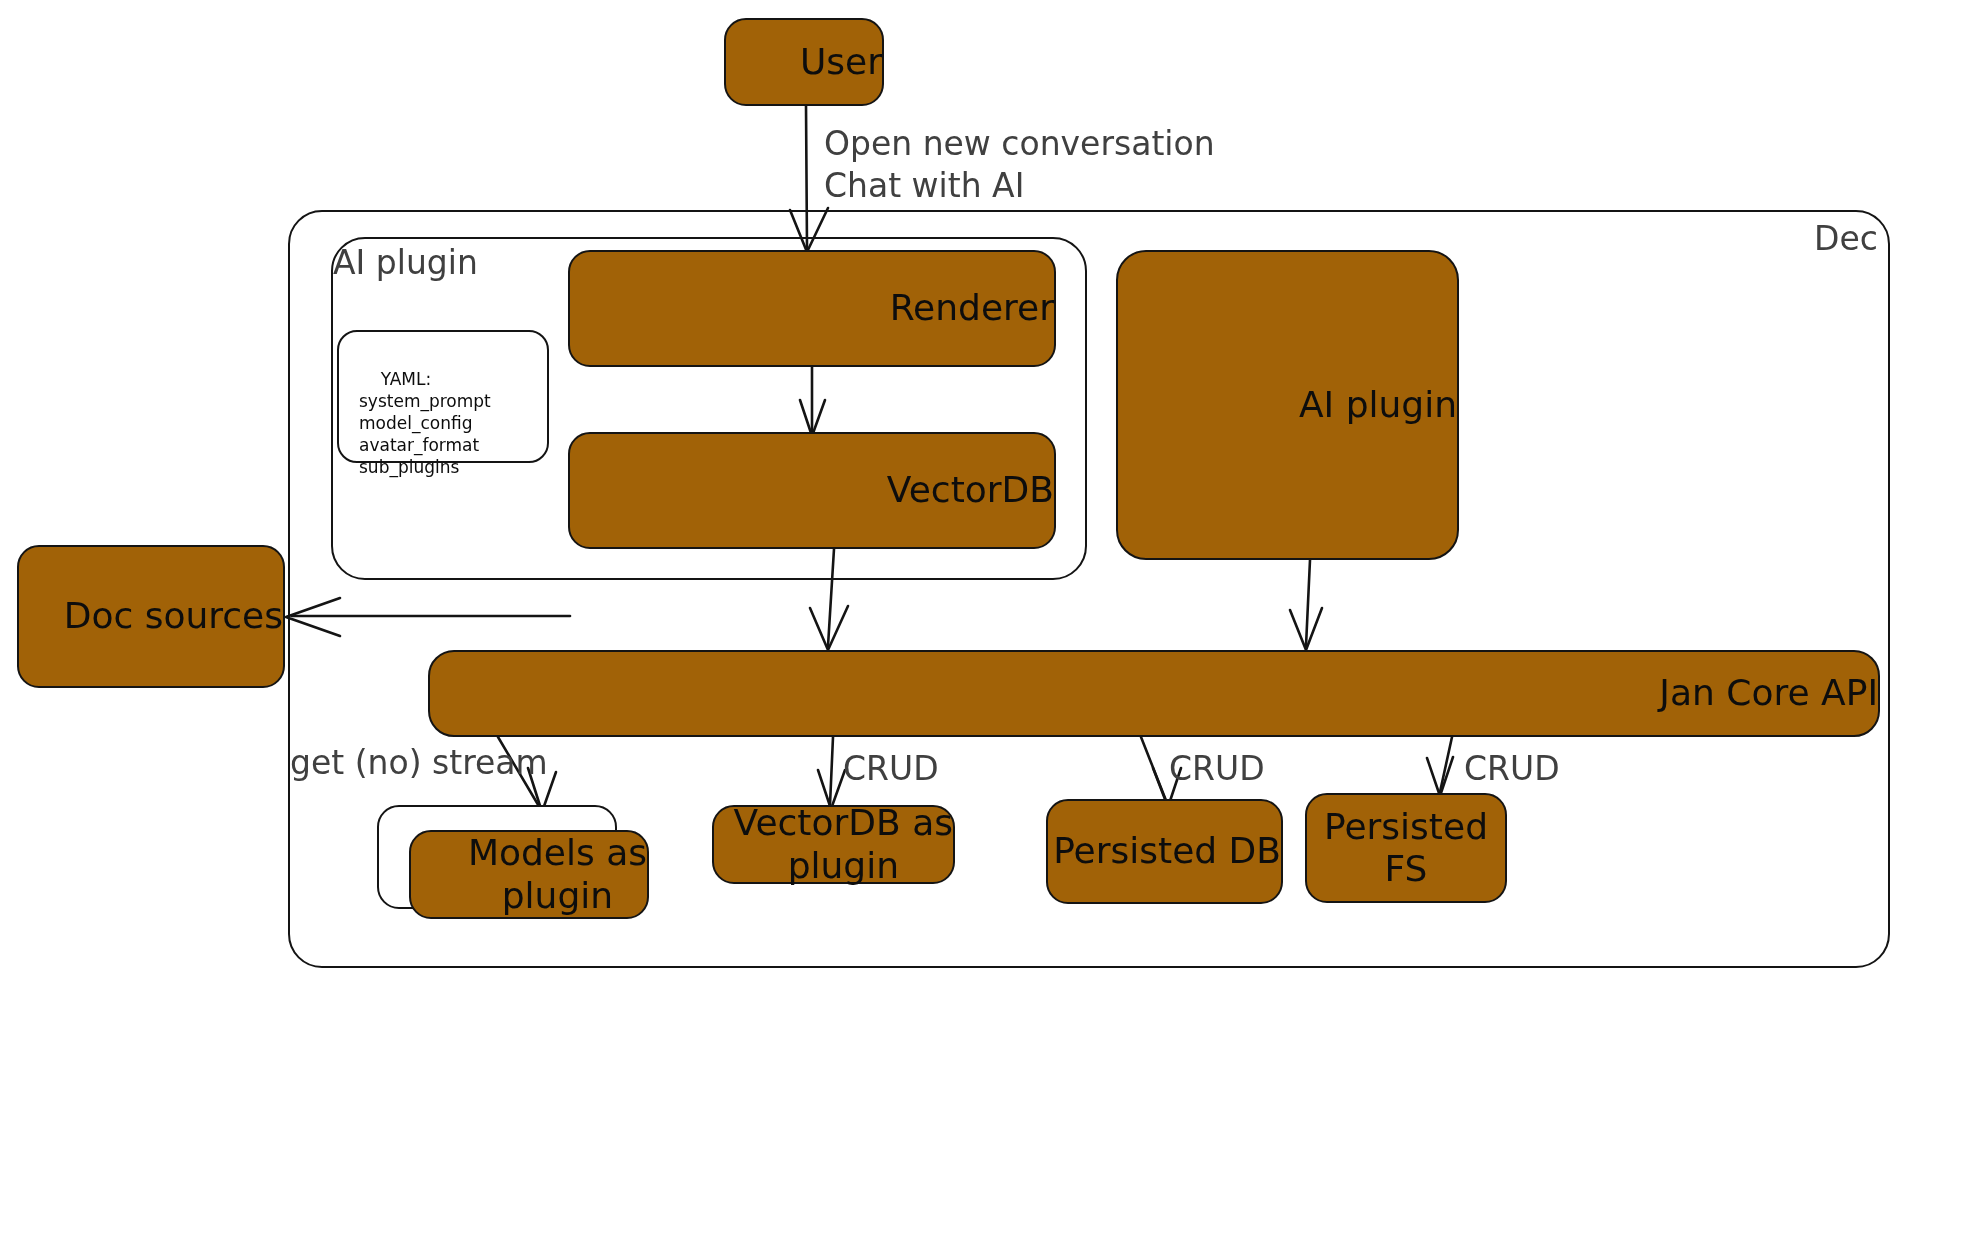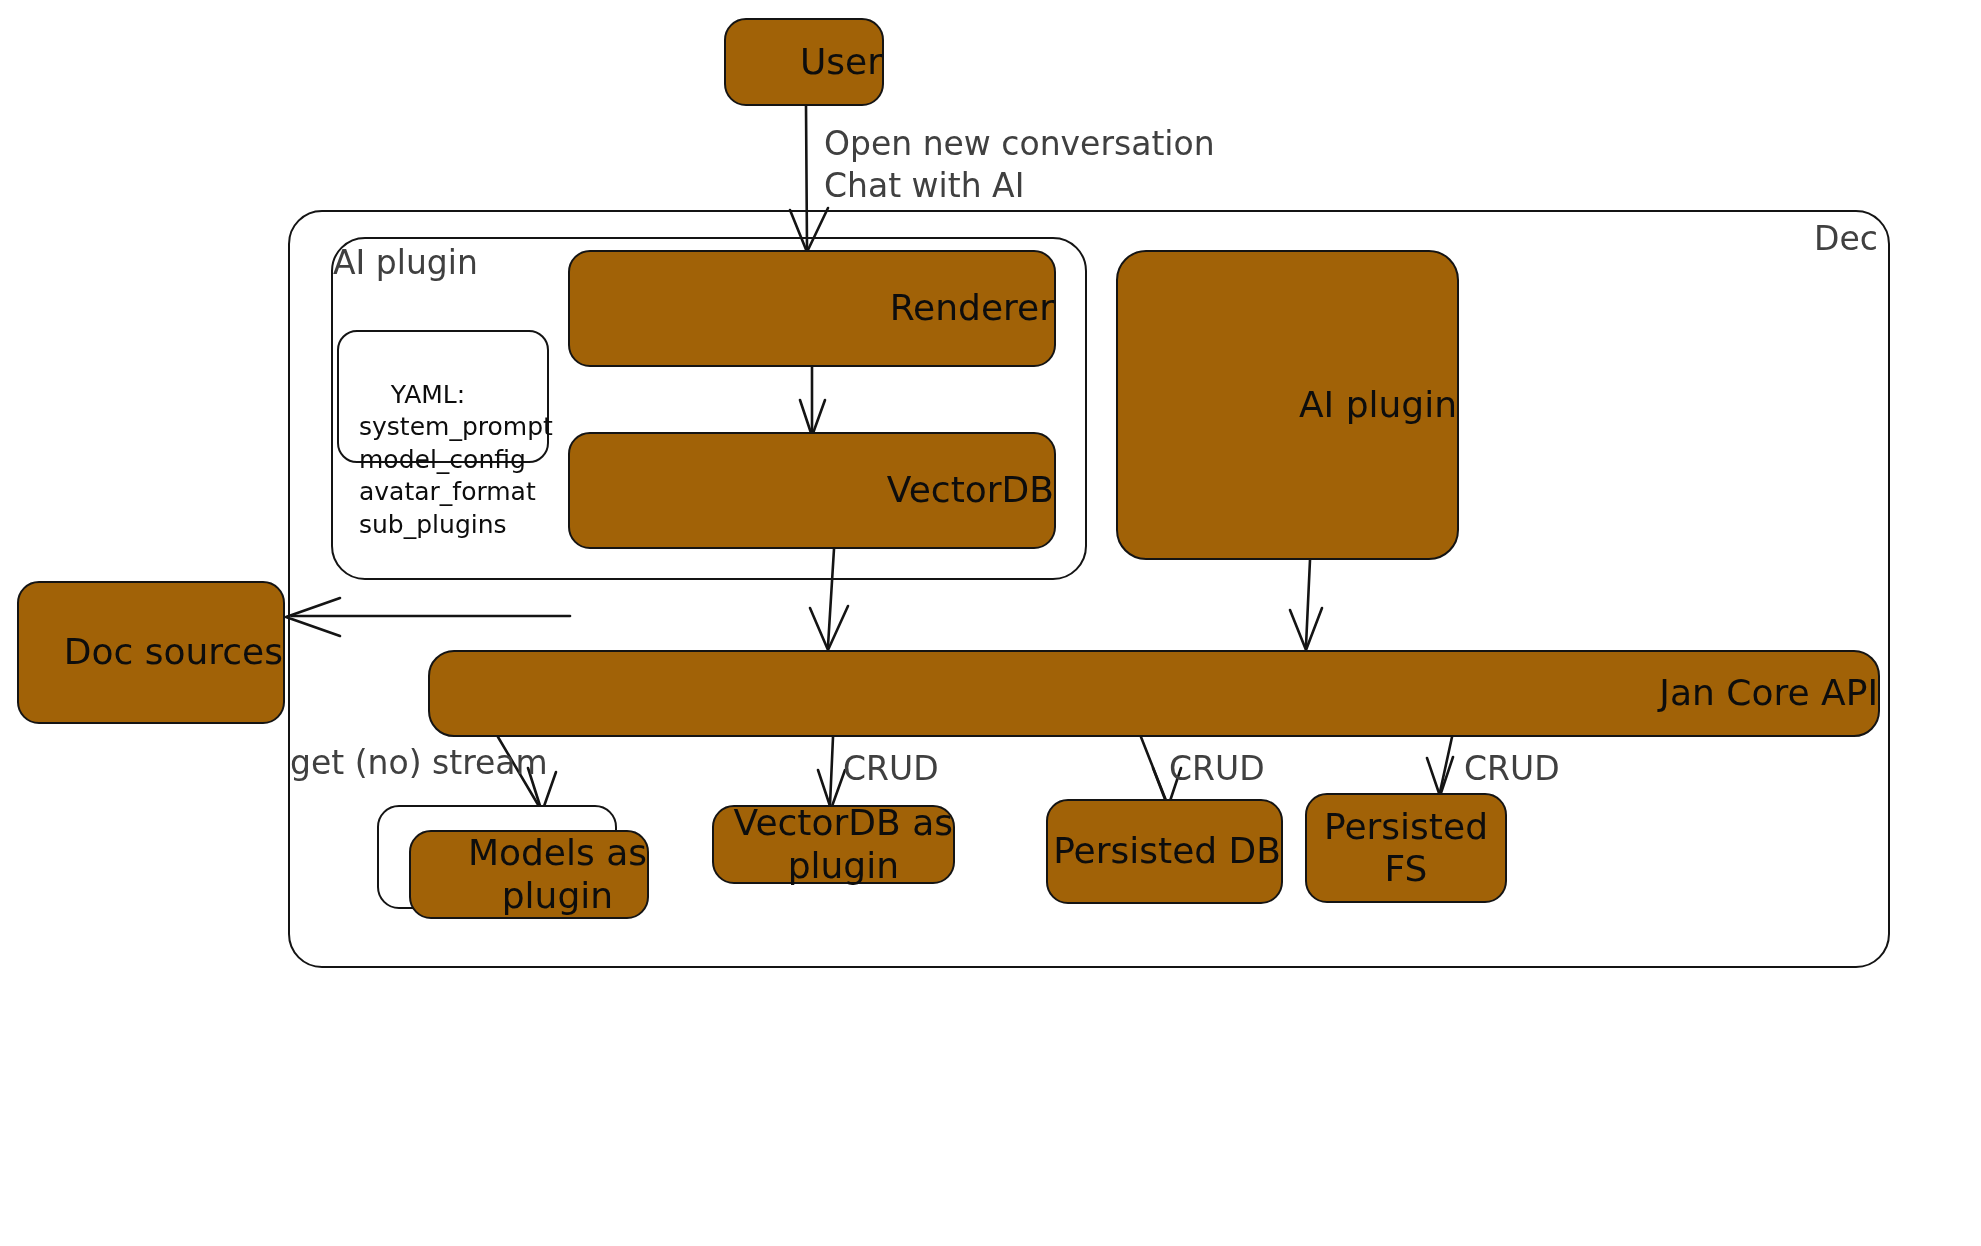--- a/index.html
+++ b/index.html
@@ -48,21 +48,21 @@
   }
   .t36 { font-size: 36px; }
   .t33 { font-size: 33px; }
   .yaml-box {
     position: absolute;
     border: 2.5px solid #141414;
     background: #ffffff;
     border-radius: 20px;
     padding: 14px 18px 12px 20px;
     color: #0d0d0d;
-    font-size: 25px;
+    font-size: 17px;
     line-height: 1.30;
     white-space: pre;
   }
   .stack-ghost {
     position: absolute;
     border: 2.5px solid #141414;
     background: #ffffff;
     border-radius: 22px;
   }
 </style>
@@ -125,21 +125,21 @@
   </div>
 
   <div class="yaml-box" style="left:337px; top:330px; width:212px; height:133px;">
     <span>YAML:
 system_prompt
 model_config
 avatar_format
 sub_plugins</span>
   </div>
 
-  <div class="node t36" style="left:17px; top:545px; width:268px; height:143px;margin-top:36px;">
+  <div class="node t36" style="left:17px; top:545px; width:268px; height:143px;">
     <span>Doc sources</span>
   </div>
 
   <div class="node t36" style="left:1116px; top:250px; width:343px; height:310px; border-radius:30px;">
     <span>AI plugin</span>
   </div>
 
   <div class="node t36" style="left:428px; top:650px; width:1452px; height:87px; border-radius:26px;">
     <span>Jan Core API</span>
   </div>

